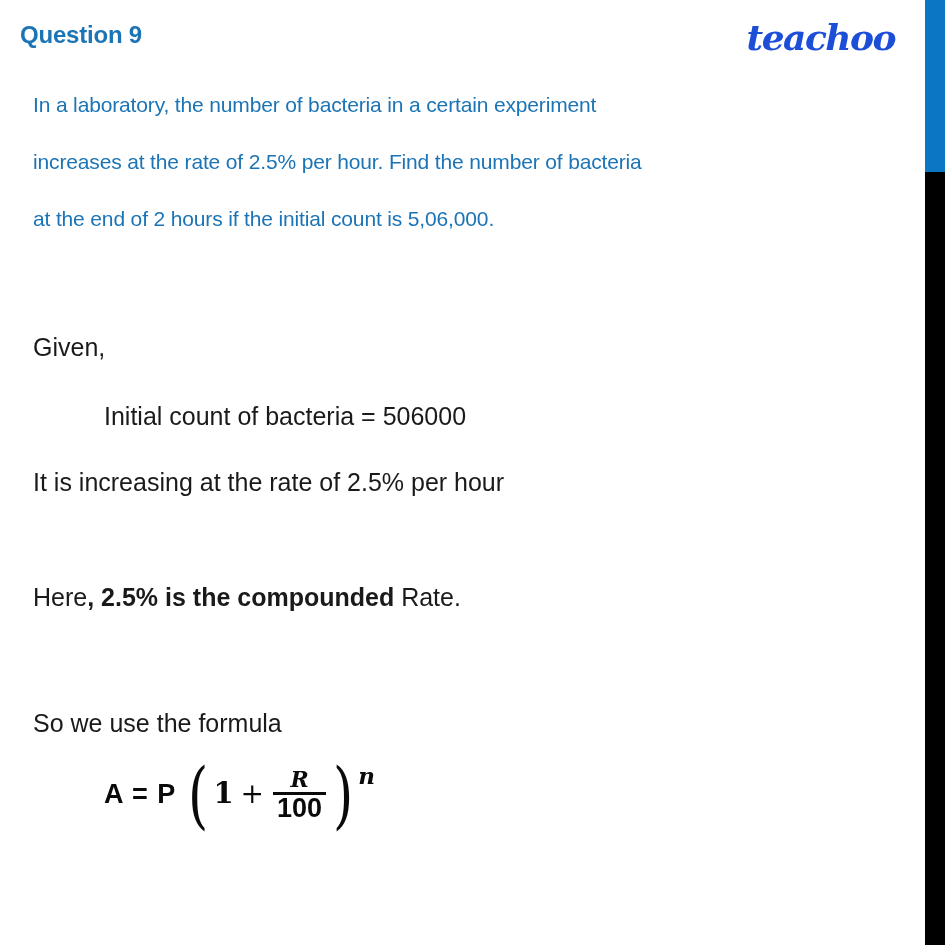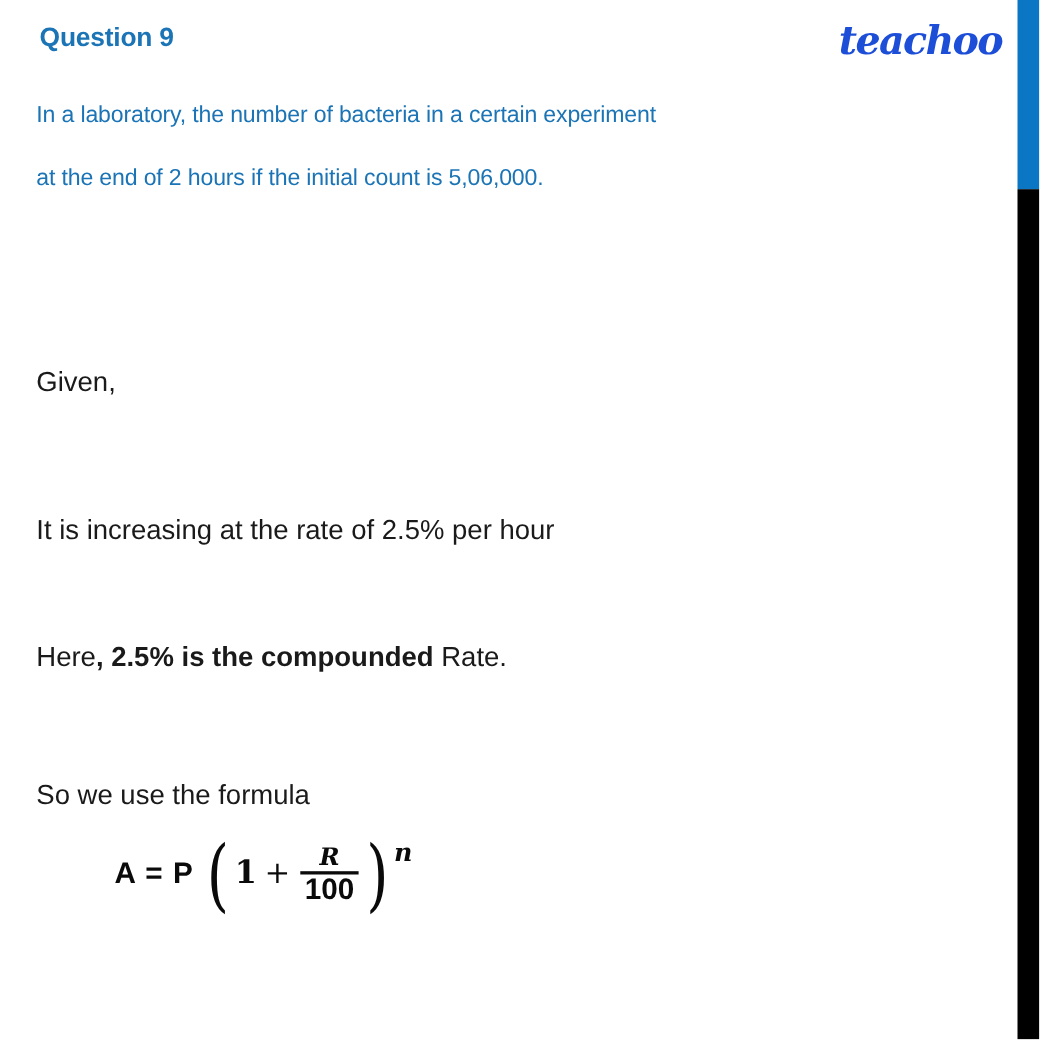--- a/index.html
+++ b/index.html
@@ -44,21 +44,21 @@
     position: absolute;
     left: 0;
     top: 0;
     width: 925px;
     height: 945px;
   }
 
   
   .header {
     position: absolute;
-    left: 36px;
+    left: 20px;
     top: 20px;
     width: 875px;
     height: 40px;
   }
   .q-heading {
     position: absolute;
     left: 0;
     top: 0;
     font-family: "Liberation Sans Narrow", "Liberation Sans", sans-serif;
     font-weight: bold;
@@ -217,25 +217,27 @@
 
   <div class="content">
 
     <div class="header">
       <div class="q-heading">Question 9</div>
       <div class="brand-logo">teachoo</div>
     </div>
 
     <div class="question-body">
       <div class="qline">In a laboratory, the number of bacteria in a certain experiment</div>
+      <div class="qline">increases at the rate of 2.5% per hour. Find the number of bacteria</div>
       <div class="qline">at the end of 2 hours if the initial count is 5,06,000.</div>
     </div>
 
     <div class="sol-line l-given">Given,</div>
 
+    <div class="sol-line indent l-initial">Initial count of bacteria = 506000</div>
 
     <div class="sol-line l-rate">It is increasing at the rate of 2.5% per hour</div>
 
     <div class="sol-line l-here">
       <span>Here</span><b>, 2.5% is the compounded</b><span> Rate.</span>
     </div>
 
     <div class="sol-line l-formula">So we use the formula</div>
 
     <div class="formula">

